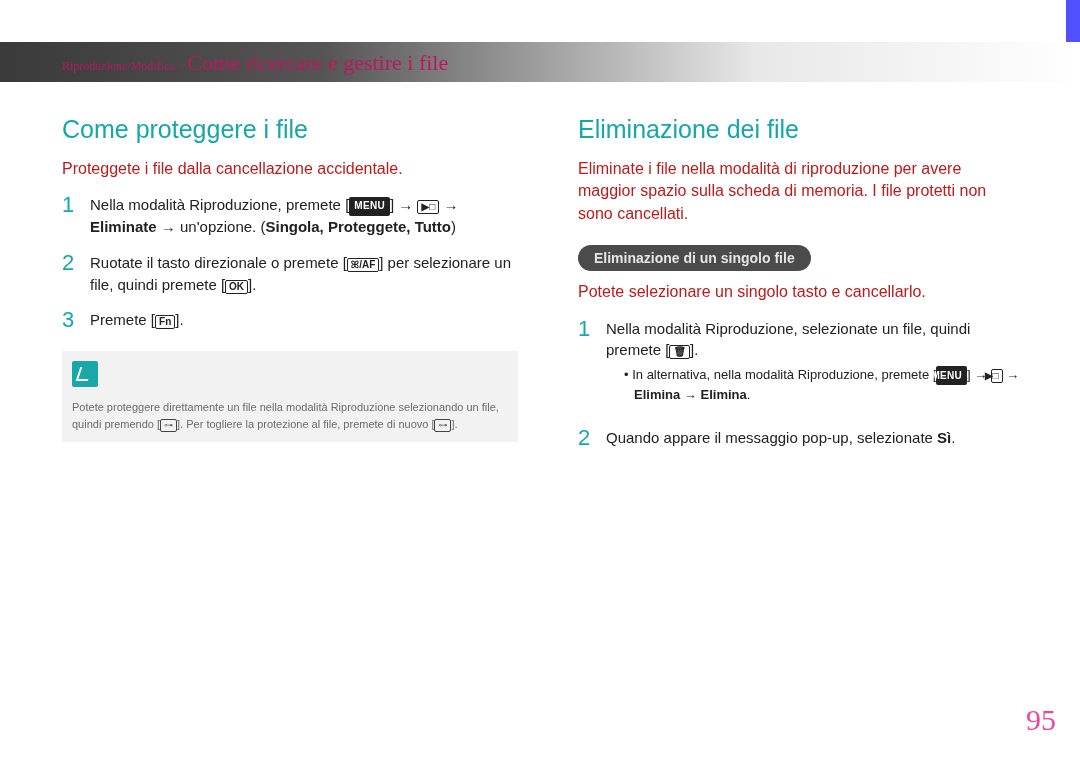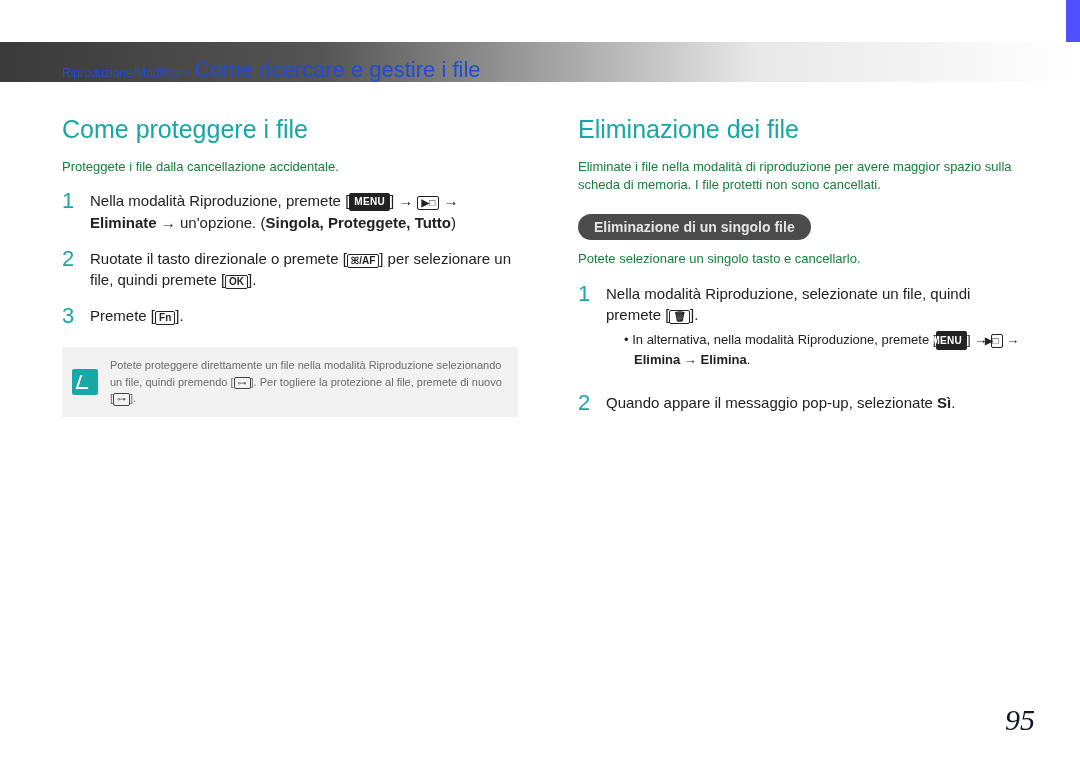--- a/index.html
+++ b/index.html
@@ -24,23 +24,24 @@
     top: 0;
     width: 14px;
     height: 46px;
     background: #5050ff;
   }
   .header-bar {
     position: absolute;
     left: 62px;
     top: 53px;
     font-weight: 300;
-    color: #1d4ed8;
-    line-height: 34px;
+    color: #be185d;
+    line-height: 19px;
     white-space: nowrap;
+    font-family: Liberation Serif, serif;
   }
   .header-bg {
     position: absolute;
     left: 0;
     top: 42px;
     width: 1080px;
     height: 40px;
     background: linear-gradient(90deg, #3a3a3a 0%, #555 30%, #e8e8e8 70%, #fff 100%);
   }
   .breadcrumb-small {
@@ -62,22 +63,22 @@
   .col {
     flex: 1 1 50%;
   }
   h2.section-title {
     font-size: 25px;
     font-weight: 400;
     color: #18a6a6;
     margin: 0 0 14px 0;
   }
   .intro {
-    font-size: 13px;
-    color: #15803d;
+    font-size: 16px;
+    color: #b91c1c;
     margin-bottom: 14px;
     line-height: 1.4;
   }
   .step {
     display: flex;
     gap: 12px;
     margin: 8px 0 14px 0;
     line-height: 1.45;
     font-size: 15px;
     color: #222;
@@ -115,23 +116,24 @@
   .bold { font-weight: bold; }
   .note-box {
     display: flex;
     background: #f2f2f2;
     padding: 10px 14px 10px 10px;
     margin-top: 20px;
     gap: 12px;
     font-size: 11px;
     color: #6b6b6b;
     line-height: 1.5;
-    align-items: center;
+    align-items: flex-start;
     width: 456px;
     box-sizing: border-box;
+    flex-direction: column;
   }
   .note-icon {
     width: 26px;
     height: 26px;
     background: #1aa7a7;
     border-radius: 2px;
     flex: 0 0 26px;
     position: relative;
   }
   .note-icon::after {
@@ -159,25 +161,24 @@
     line-height: 1.5;
     color: #222;
     text-indent: -10px;
     padding-left: 10px;
   }
   .sub-bullet::before {
     content: "• ";
   }
   .page-number {
     position: absolute;
-    right: 45px;
+    right: 24px;
     bottom: 28px;
     font-size: 30px;
-    font-style: italic;
-    color: #0f172a;
+    color: #ec4899;
     font-family: Georgia, 'Times New Roman', serif;
   }
   .key-icon {
     display: inline-block;
     border: 1px solid #444;
     border-radius: 2px;
     padding: 0 3px;
     font-size: 9px;
     line-height: 1.2;
     vertical-align: 0;

